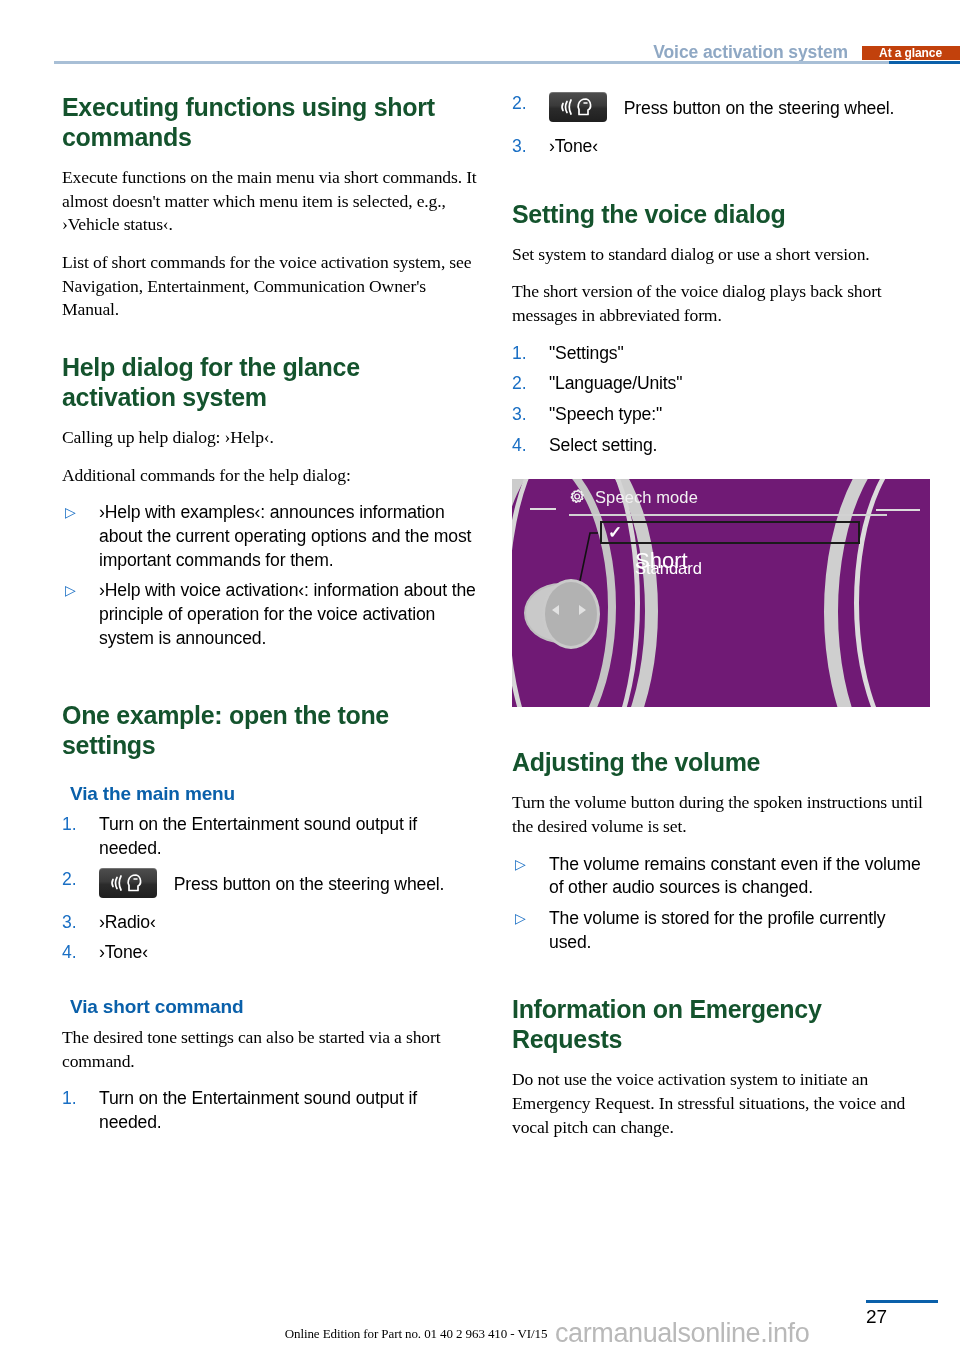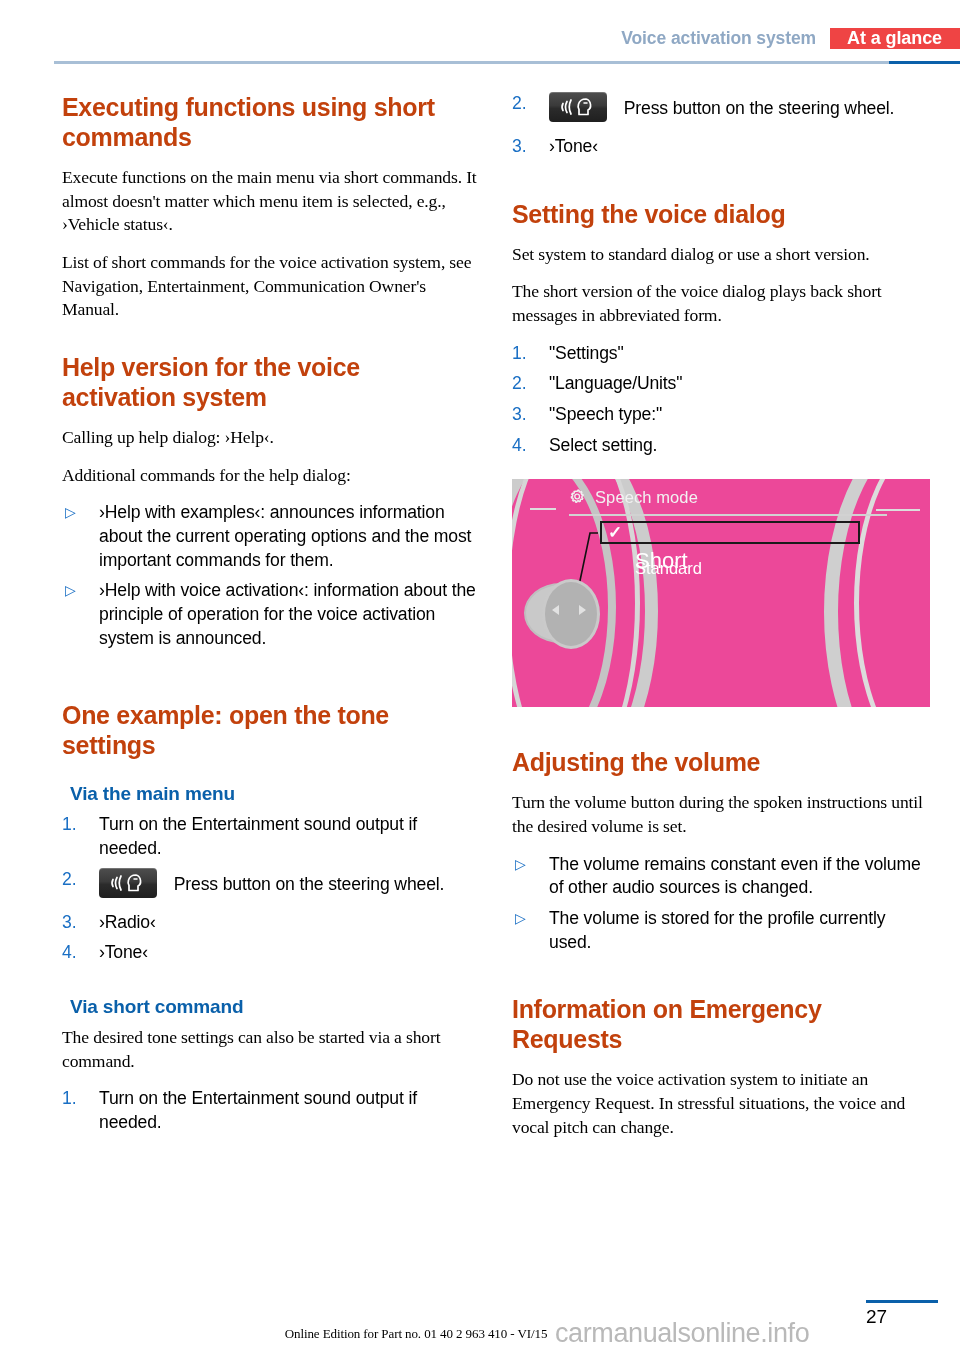--- a/index.html
+++ b/index.html
@@ -19,40 +19,40 @@
   
   #header {
     position: absolute;
     top: 0;
     left: 0;
     width: 960px;
     height: 62px;
   }
   #header-tabs {
     position: absolute;
-    top: 28px;
+    top: 36px;
     right: 0;
     display: flex;
-    align-items: flex-start;
+    align-items: center;
     height: 33px;
   }
   .tab-chapter {
     color: #8fa8c4;
     font-size: 17.5px;
     font-weight: bold;
     letter-spacing: -0.1px;
     padding: 0 14px 0 0;
     display: flex;
     align-items: center;
     white-space: nowrap;
   }
   .tab-section {
-    background: #ef4444;
+    background: #c2410c;
     color: #ffffff;
-    font-size: 18px;
+    font-size: 12px;
     font-weight: bold;
     letter-spacing: -0.1px;
     padding: 0 18px 0 17px;
     display: flex;
     align-items: center;
     white-space: nowrap;
   }
   #header-rule {
     position: absolute;
     left: 54px;
@@ -80,21 +80,21 @@
   .column {
     position: absolute;
     width: 418px;
     top: 0;
   }
   #col-left { left: 62px; }
   #col-right { left: 512px; }
 
   
   h1.sec {
-    color: #c2410c;
+    color: #14532d;
     font-size: 25px;
     font-weight: bold;
     line-height: 1.2;
     margin: 0 0 14px 0;
     letter-spacing: -0.3px;
   }
   h2.sub {
     color: #0a60aa;
     font-size: 19px;
     font-weight: bold;
@@ -165,21 +165,21 @@
     left: 50%;
     top: 50%;
     transform: translate(-50%, -50%);
   }
 
   
   .idrive {
     position: relative;
     width: 418px;
     height: 228px;
-    background: #ec4899;
+    background: #701a75;
     overflow: hidden;
     margin-bottom: 4px;
   }
   .idrive .bezel-l1 {
     position: absolute;
     left: -30px; top: -46px;
     width: 150px; height: 330px;
     border-radius: 50%;
     border: 13px solid #cccccc;
     background: transparent;
@@ -371,21 +371,21 @@
 <div id="page">
 
   <div class="column" id="col-left">
 
     <h1 class="sec">Executing functions using short commands</h1>
     <p class="body">Execute functions on the main menu via short commands. It almost doesn't matter which menu item is selected, e.g., ›Vehicle status‹.</p>
     <p class="body">List of short commands for the voice activation system, see Navigation, Entertainment, Communication Owner's Manual.</p>
 
     <div class="spacer-md"></div>
 
-    <h1 class="sec">Help version for the voice activation system</h1>
+    <h1 class="sec">Help dialog for the glance activation system</h1>
     <p class="body">Calling up help dialog: ›Help‹.</p>
     <p class="body">Additional commands for the help dialog:</p>
 
     <ul class="bullets">
       <li>
         <span class="marker">▷</span>
         <span>›Help with examples‹: announces information about the current operating options and the most important commands for them.</span>
       </li>
       <li>
         <span class="marker">▷</span>

